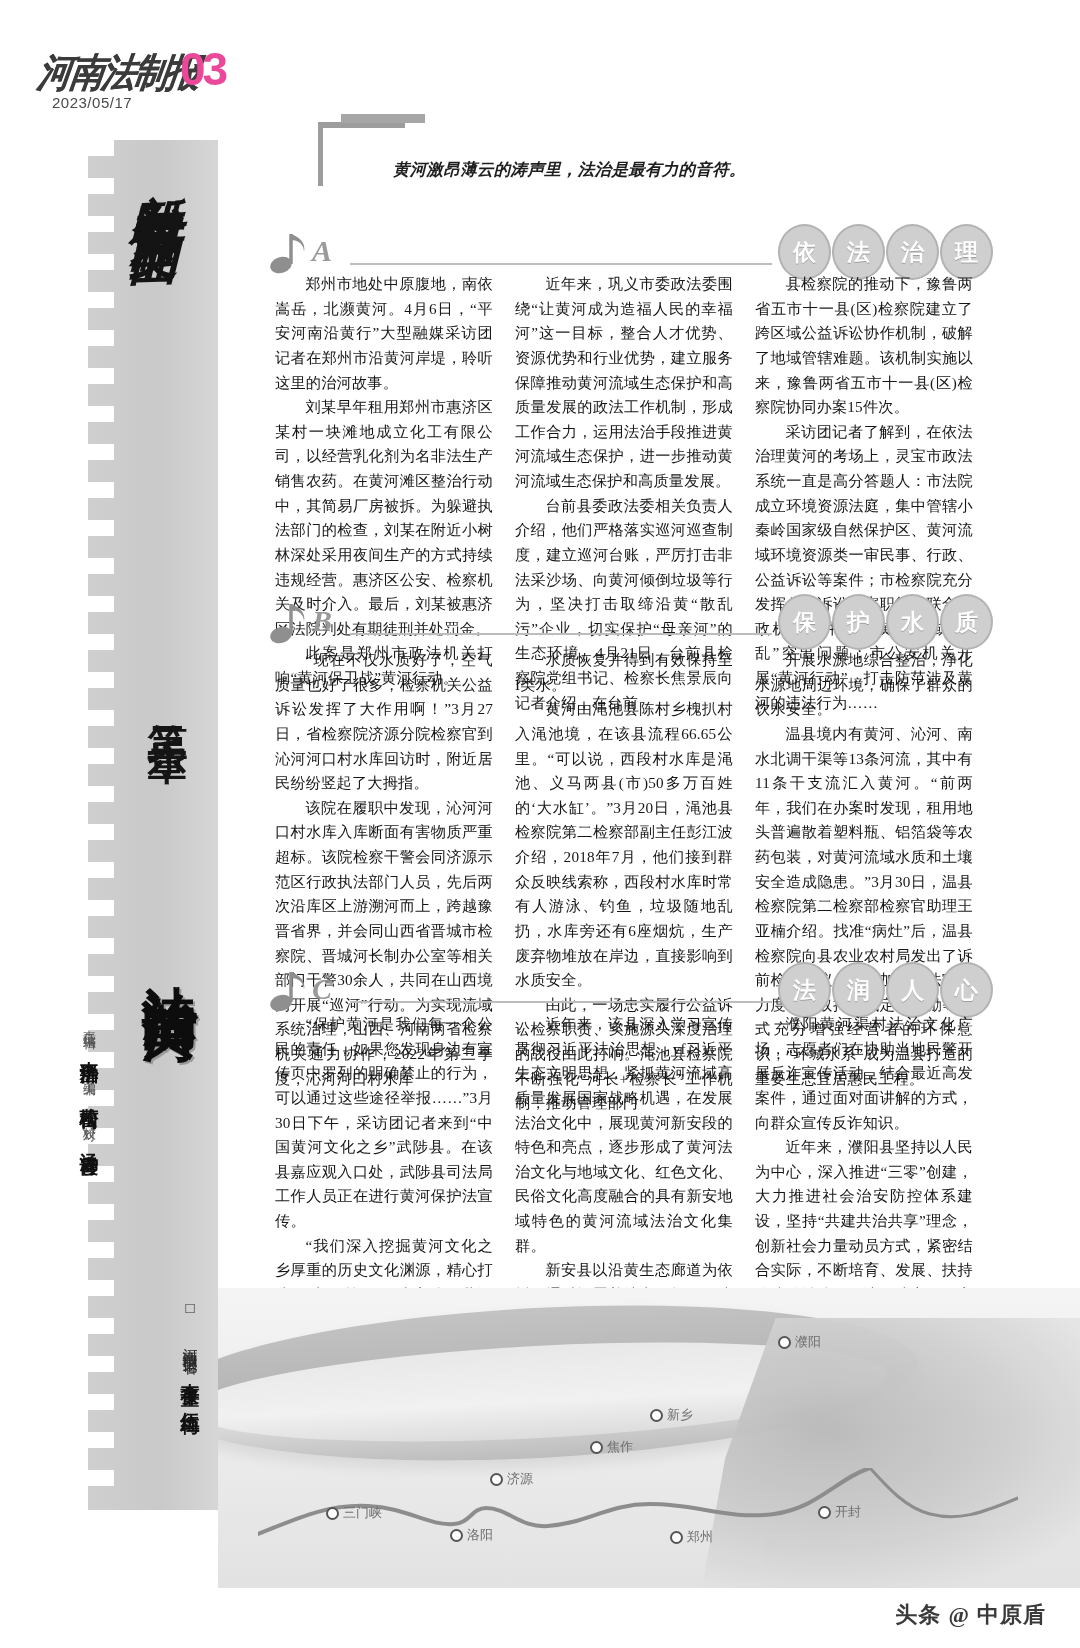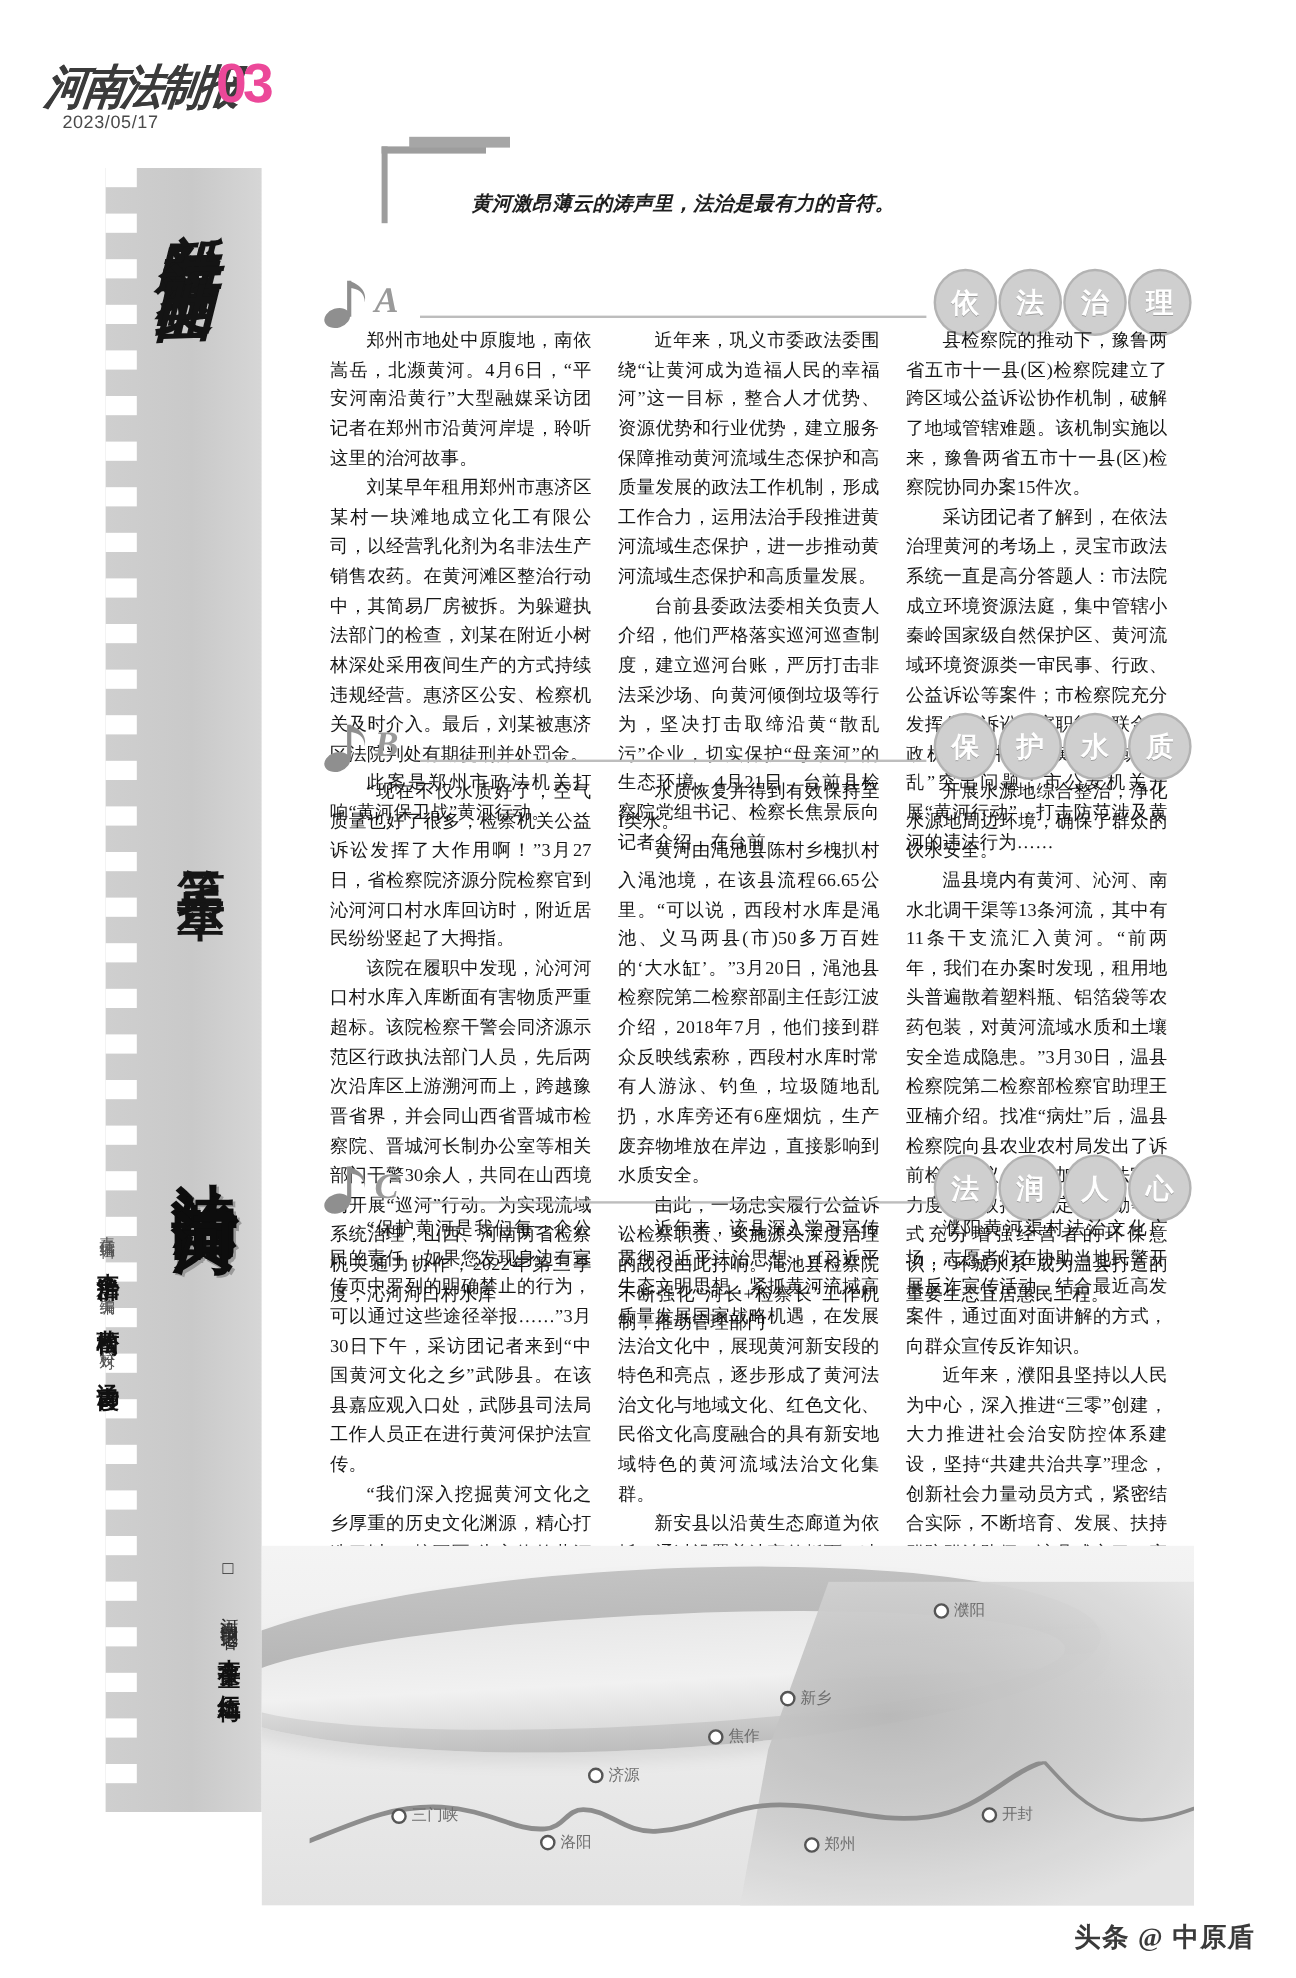--- a/index.html
+++ b/index.html
@@ -125,21 +125,21 @@
   .cols{position:absolute;display:flex;gap:22px;}
   .col{width:218px;}
   .col p{
     margin:0 0 0 0;font-size:15.2px;line-height:1.62;
     text-indent:2em;color:#161616;text-align:justify;
     letter-spacing:0.2px;
   }
 
   
   #map{
-    position:absolute;left:218px;top:1288px;width:777px;height:300px;
+    position:absolute;left:218px;top:1288px;width:862px;height:300px;
     overflow:hidden;
   }
   #map .sky{position:absolute;inset:0;background:linear-gradient(180deg,#f4f4f4 0%,#eaeaea 60%,#e2e2e2 100%);}
   #map .riverband{
     position:absolute;left:-60px;top:20px;width:760px;height:150px;
     border-radius:50%/50%;
     background:linear-gradient(180deg,#c3c3c3 0%,#b6b6b6 45%,#d8d8d8 70%,#bdbdbd 100%);
     transform:rotate(-3deg);
     box-shadow:0 8px 14px rgba(0,0,0,.08);
   }

